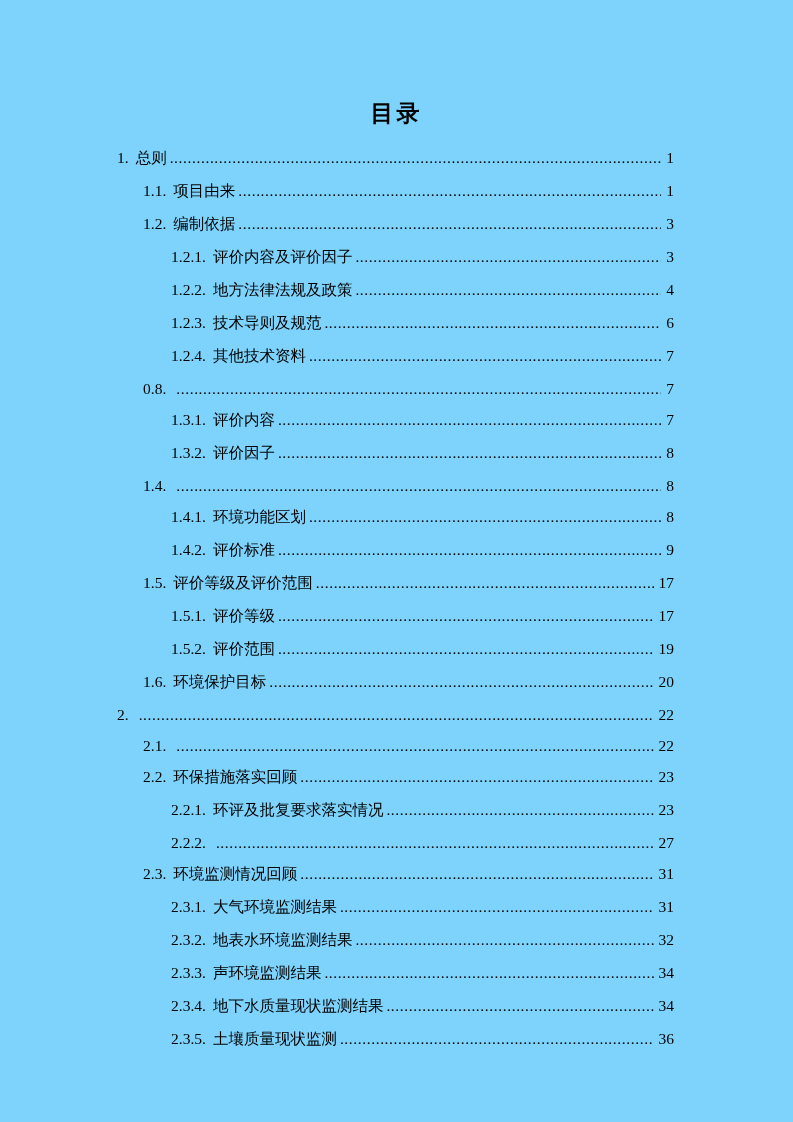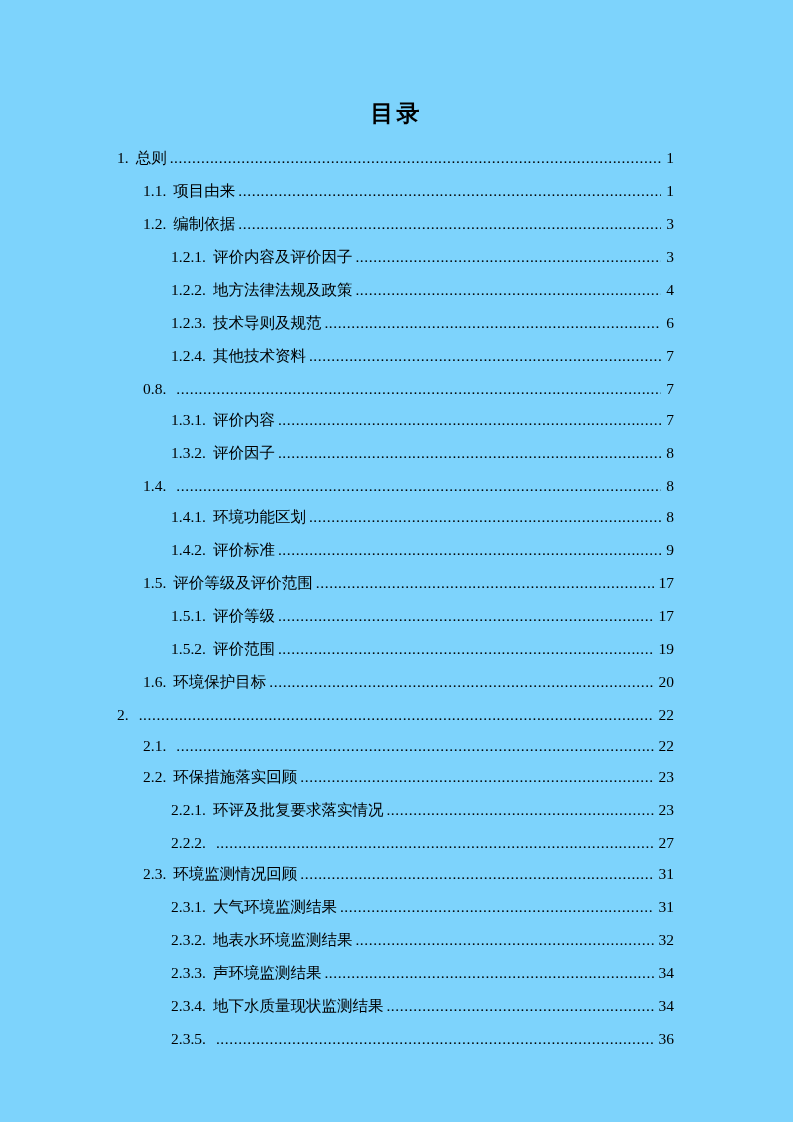--- a/index.html
+++ b/index.html
@@ -224,17 +224,18 @@
         <span class="toc-page">34</span>
       </div>
       <div class="toc-entry level-3">
         <span class="toc-num">2.3.4.</span>
         <span class="toc-title">地下水质量现状监测结果</span>
         <span class="toc-dots">................................................................................................................................................................................................................................................</span>
         <span class="toc-page">34</span>
       </div>
       <div class="toc-entry level-3">
         <span class="toc-num">2.3.5.</span>
+        <span class="toc-title">土壤质量现状监测</span>
         <span class="toc-dots">................................................................................................................................................................................................................................................</span>
         <span class="toc-page">36</span>
       </div>
     </div>
 </div>
 
 </body></html>

